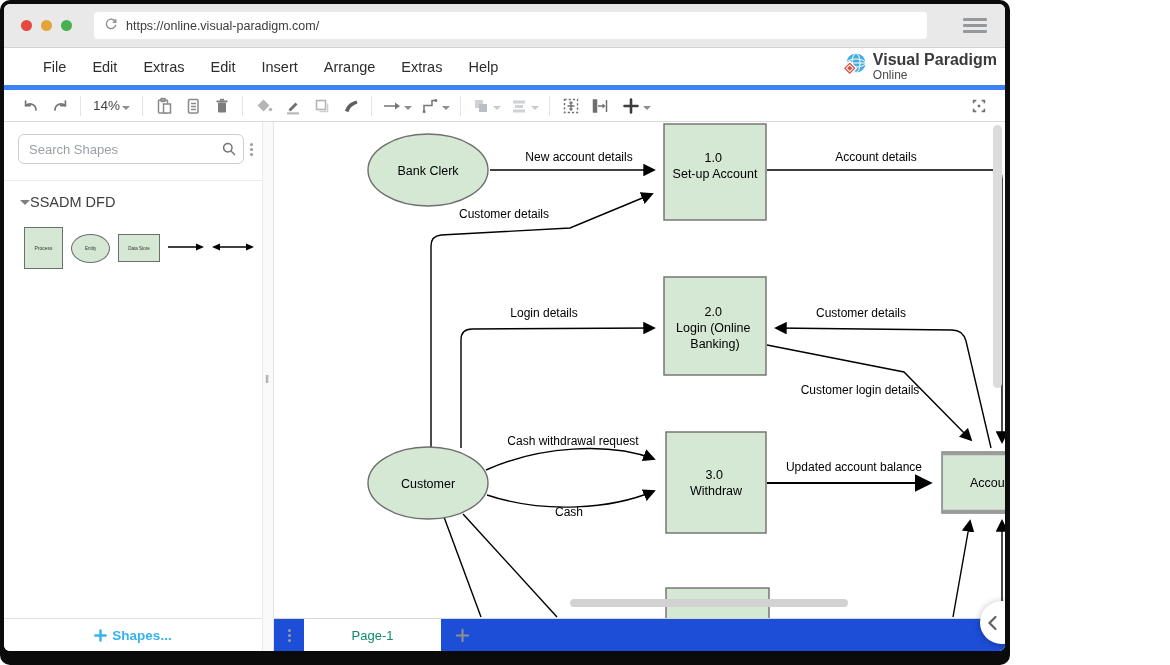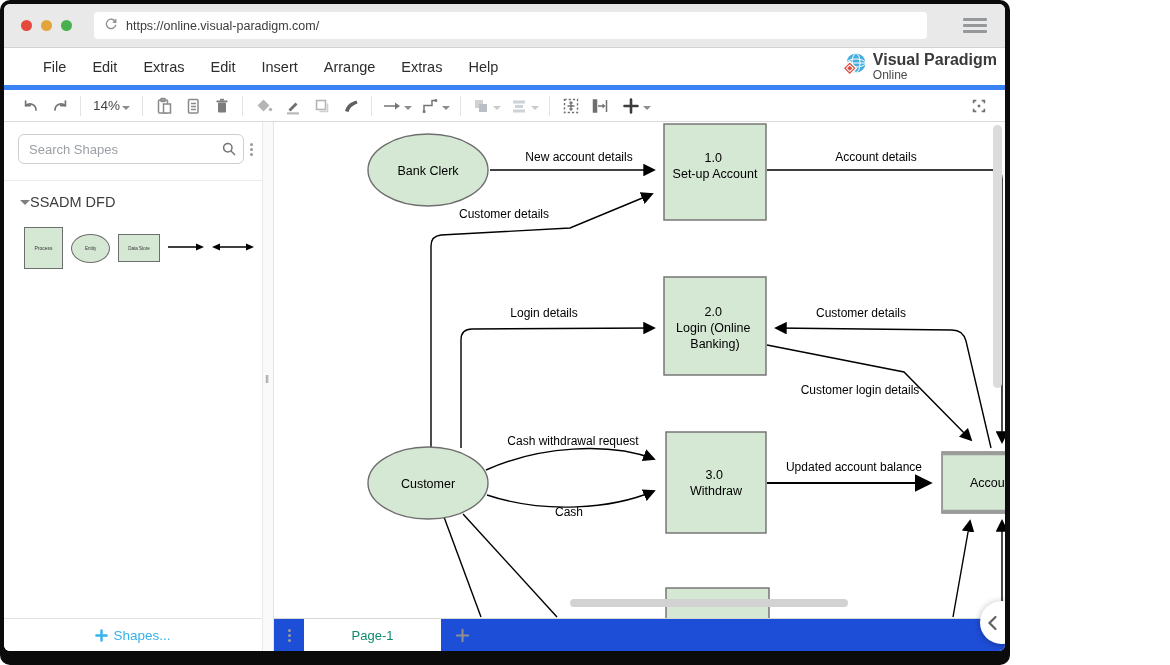--- a/index.html
+++ b/index.html
@@ -60,21 +60,21 @@
                     border-top:1px solid #ececec; margin-top:8px; font-size:14.5px; color:#3d3d3d;
                     cursor:pointer; }
   .tri-down { width:0; height:0; border:5px solid transparent; border-top-color:#7e7e7e; margin-top:5px; }
   .shape-row { display:flex; align-items:center; gap:8px; padding:8px 8px 12px 20px; }
   .shp { background:#d5e8d4; border:1.5px solid #6e6e6e; display:flex; align-items:center;
          justify-content:center; color:#333; cursor:grab; }
   .shp-process { width:42px; height:42px; font-size:5px; }
   .shp-entity  { width:42px; height:29px; border-radius:50%; font-size:4.5px; }
   .shp-store   { width:45px; height:28px; font-size:4.5px; }
   .shapes-bar { height:33px; border-top:1px solid #e2e2e2; display:flex; align-items:center;
-                justify-content:center; gap:5px; color:#35b2ea; font-size:13.5px; font-weight:normal;
+                justify-content:center; gap:5px; color:#35b2ea; font-size:13.5px; font-weight:bold;
                 cursor:pointer; flex:none; }
 
   .divider { width:12px; background:#fafafa; border-left:1px solid #e9e9e9; border-right:1px solid #e3e3e3;
              position:relative; flex:none; }
   .grip { position:absolute; top:252px; left:2px; color:#8f8f8f; font-size:10px; cursor:col-resize; }
 
   .main { flex:1; display:flex; flex-direction:column; position:relative; }
   .canvas { flex:1; position:relative; background:#fff; overflow:hidden; }
   .canvas svg.diagram { position:absolute; left:0; top:0; }
   svg text { font-family:"Liberation Sans", sans-serif; fill:#000; }

